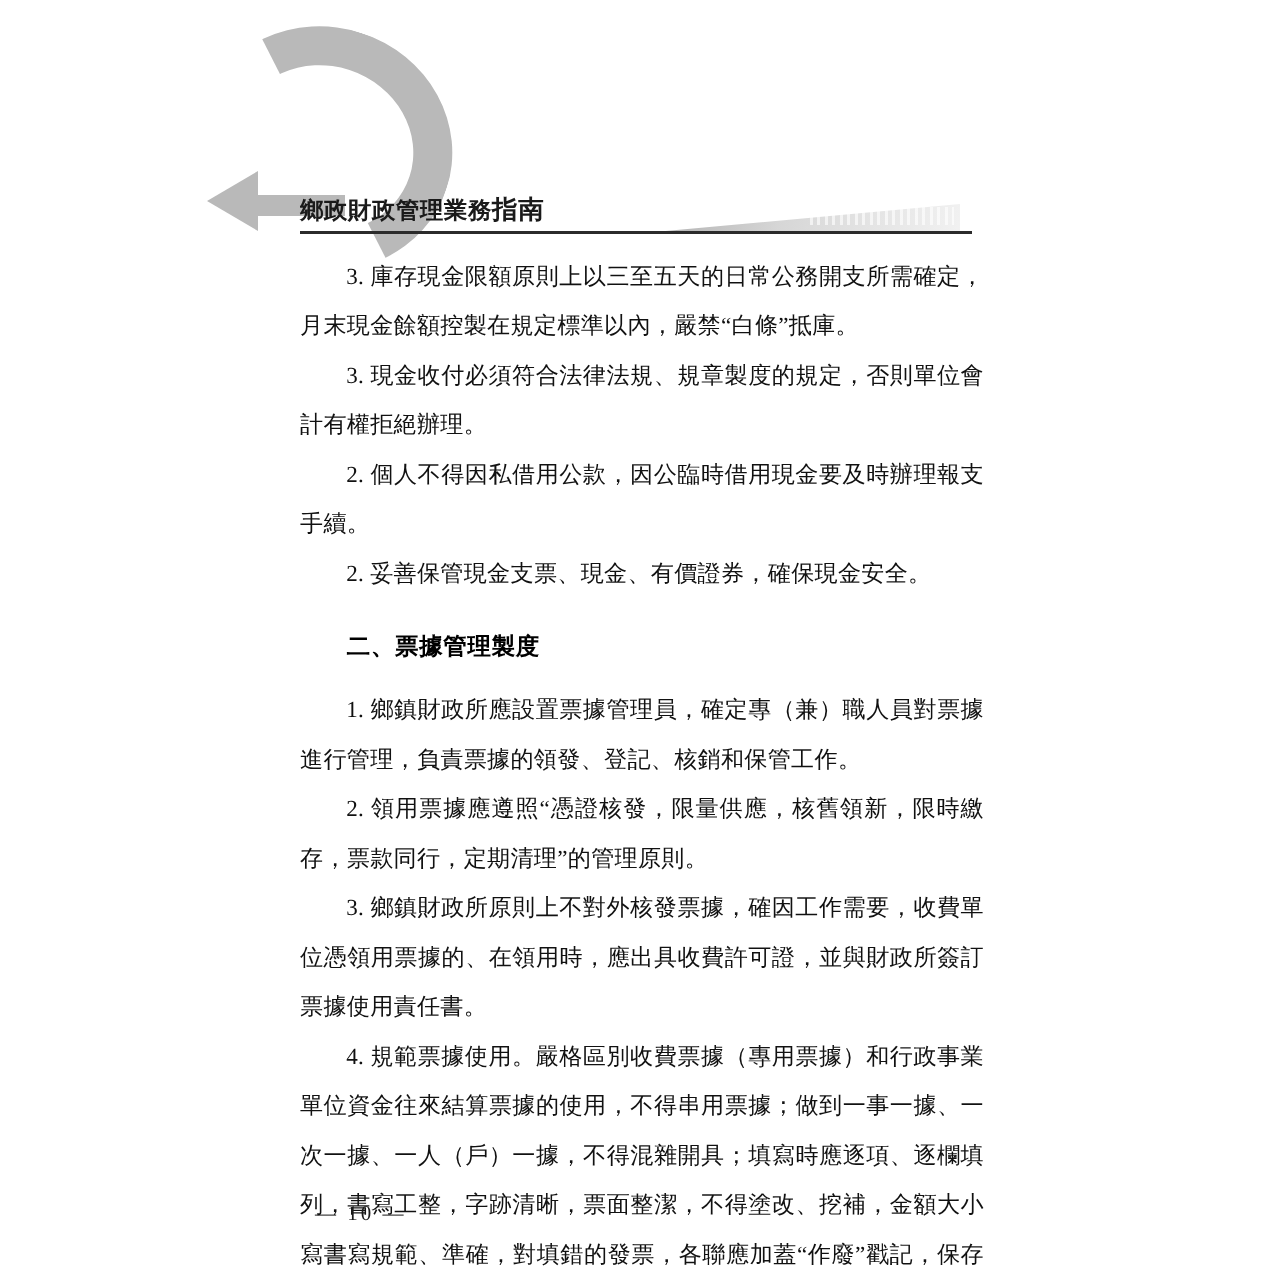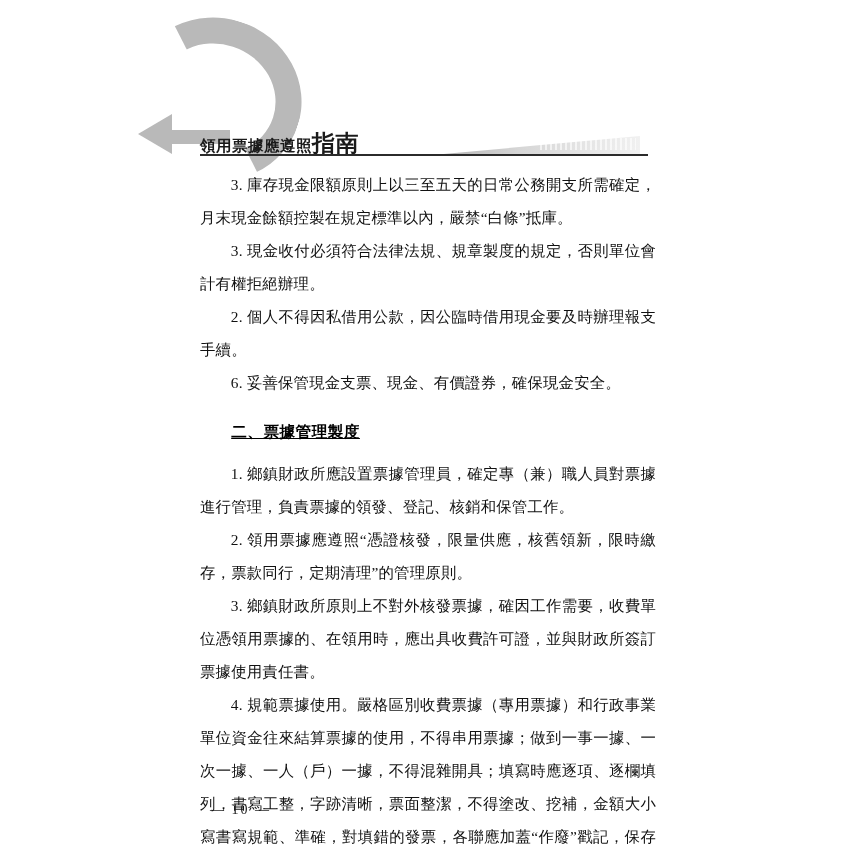--- a/index.html
+++ b/index.html
@@ -79,21 +79,21 @@
     left: 0;
     top: 0;
     font-family: "Liberation Sans", "DejaVu Sans", sans-serif;
     font-size: 15.5px;
     font-weight: bold;
     color: #1a1a1a;
     letter-spacing: 0.5px;
     white-space: nowrap;
   }
   .header-title .strong {
-    font-size: 23px;
+    font-size: 17px;
   }
   .header-rule {
     position: absolute;
     left: 0;
     top: 26px;
     width: 448px;
     height: 2px;
     background: #2b2b2b;
   }
   .header-ribbon {
@@ -146,21 +146,20 @@
   }
   .section-head {
     margin: 18px 0 10px 0;
     font-family: "Liberation Sans", "DejaVu Sans", sans-serif;
     font-size: 15.6px;
     font-weight: bold;
     color: #000000;
     text-indent: 2em;
     line-height: 30px;
     letter-spacing: 0.5px;
-    text-decoration: underline;
   }
 
   
   .footer {
     position: absolute;
     left: 200px;
     top: 800px;
     width: 456px;
     text-align: left;
   }
@@ -178,34 +177,34 @@
 <div class="page">
 
   <div class="header-zone">
     <div class="swoosh">
       <div class="arc"></div>
       <div class="arrow-tail"></div>
       <div class="arrow-bar"></div>
     </div>
 
     <div class="header-title-row">
-      <div class="header-title"><span>領用票據應遵照</span><span class="strong">指南</span></div>
+      <div class="header-title"><span>鄉政財政管理業務</span><span class="strong">指南</span></div>
       <div class="header-ribbon">
         <div class="ribbon-shape"></div>
         <div class="ribbon-dots"></div>
       </div>
       <div class="header-rule"></div>
     </div>
   </div>
 
   <div class="content">
     <p class="para indent">3. 庫存現金限額原則上以三至五天的日常公務開支所需確定，月末現金餘額控製在規定標準以內，嚴禁“白條”抵庫。</p>
     <p class="para indent">3. 現金收付必須符合法律法規、規章製度的規定，否則單位會計有權拒絕辦理。</p>
     <p class="para indent">2. 個人不得因私借用公款，因公臨時借用現金要及時辦理報支手續。</p>
-    <p class="para indent">6. 妥善保管現金支票、現金、有價證券，確保現金安全。</p>
+    <p class="para indent">2. 妥善保管現金支票、現金、有價證券，確保現金安全。</p>
 
     <div class="section-head">二、票據管理製度</div>
 
     <p class="para indent">1. 鄉鎮財政所應設置票據管理員，確定專（兼）職人員對票據進行管理，負責票據的領發、登記、核銷和保管工作。</p>
     <p class="para indent">2. 領用票據應遵照“憑證核發，限量供應，核舊領新，限時繳存，票款同行，定期清理”的管理原則。</p>
     <p class="para indent">3. 鄉鎮財政所原則上不對外核發票據，確因工作需要，收費單位憑領用票據的、在領用時，應出具收費許可證，並與財政所簽訂票據使用責任書。</p>
     <p class="para indent">4. 規範票據使用。嚴格區別收費票據（專用票據）和行政事業單位資金往來結算票據的使用，不得串用票據；做到一事一據、一次一據、一人（戶）一據，不得混雜開具；填寫時應逐項、逐欄填列，書寫工整，字跡清晰，票面整潔，不得塗改、挖補，金額大小寫書寫規範、準確，對填錯的發票，各聯應加蓋“作廢”戳記，保存備查；票據記帳聯和收據聯印章要齊全。</p>
   </div>
 
   <div class="footer">

